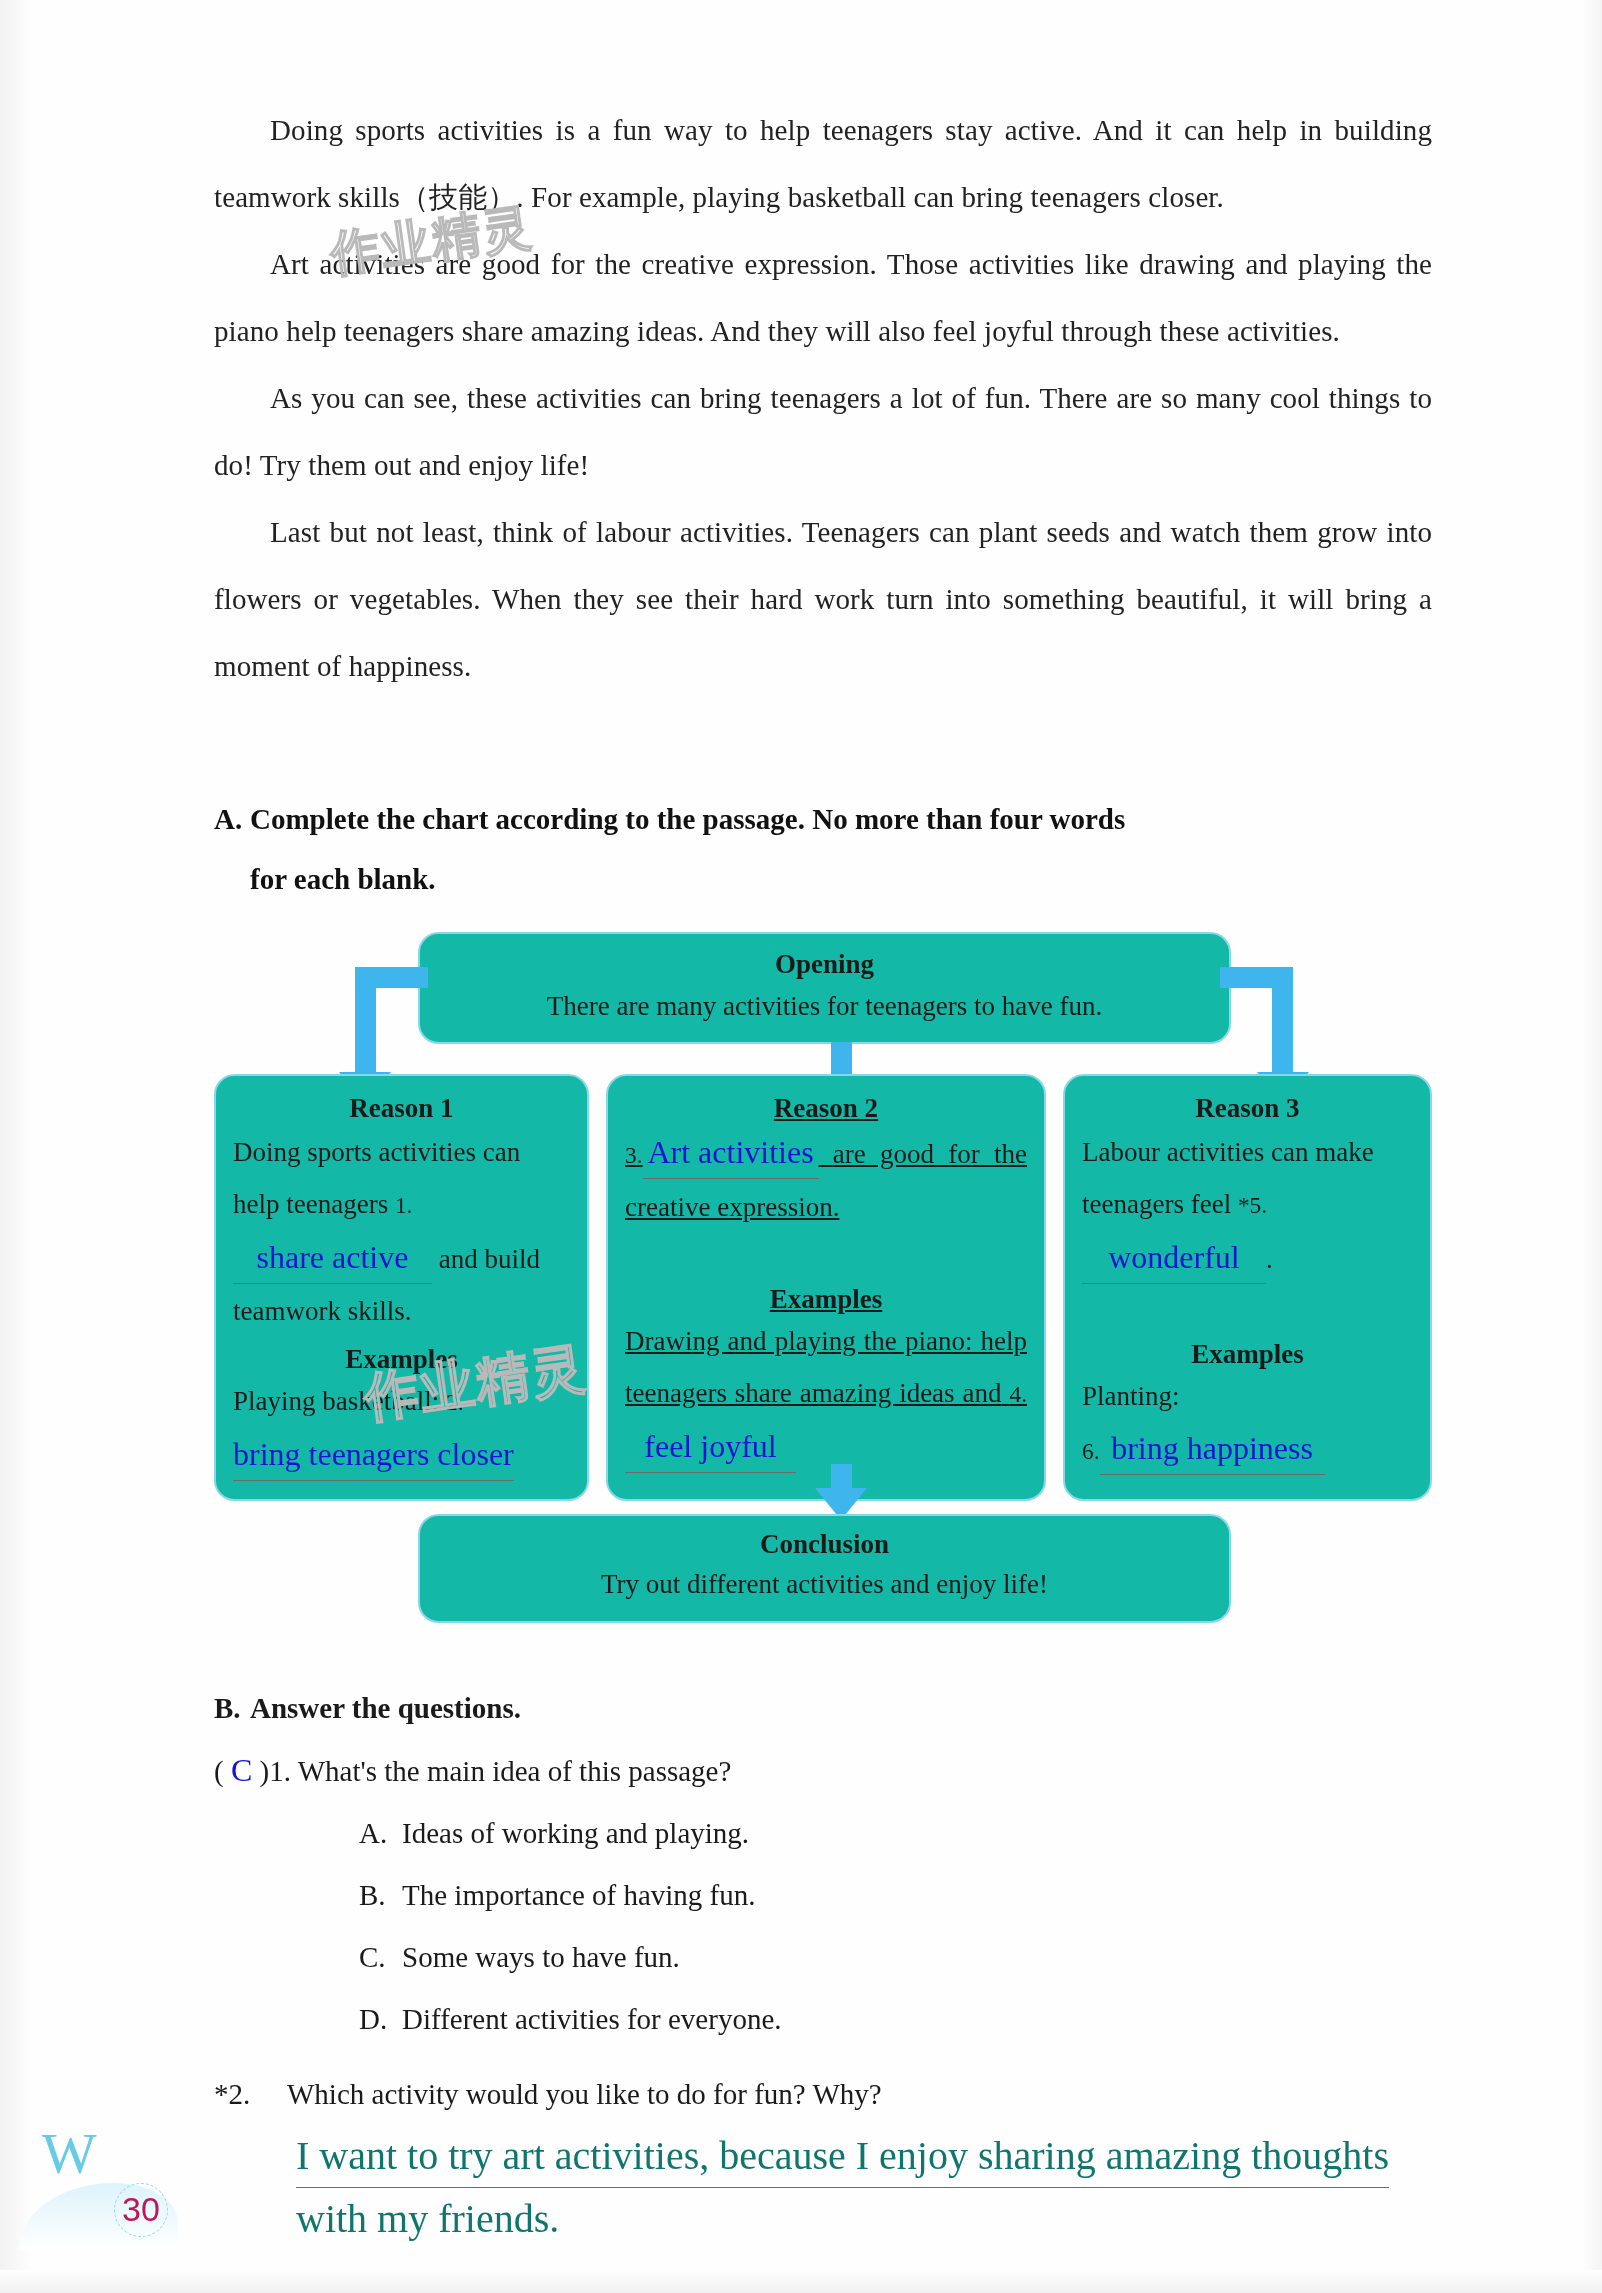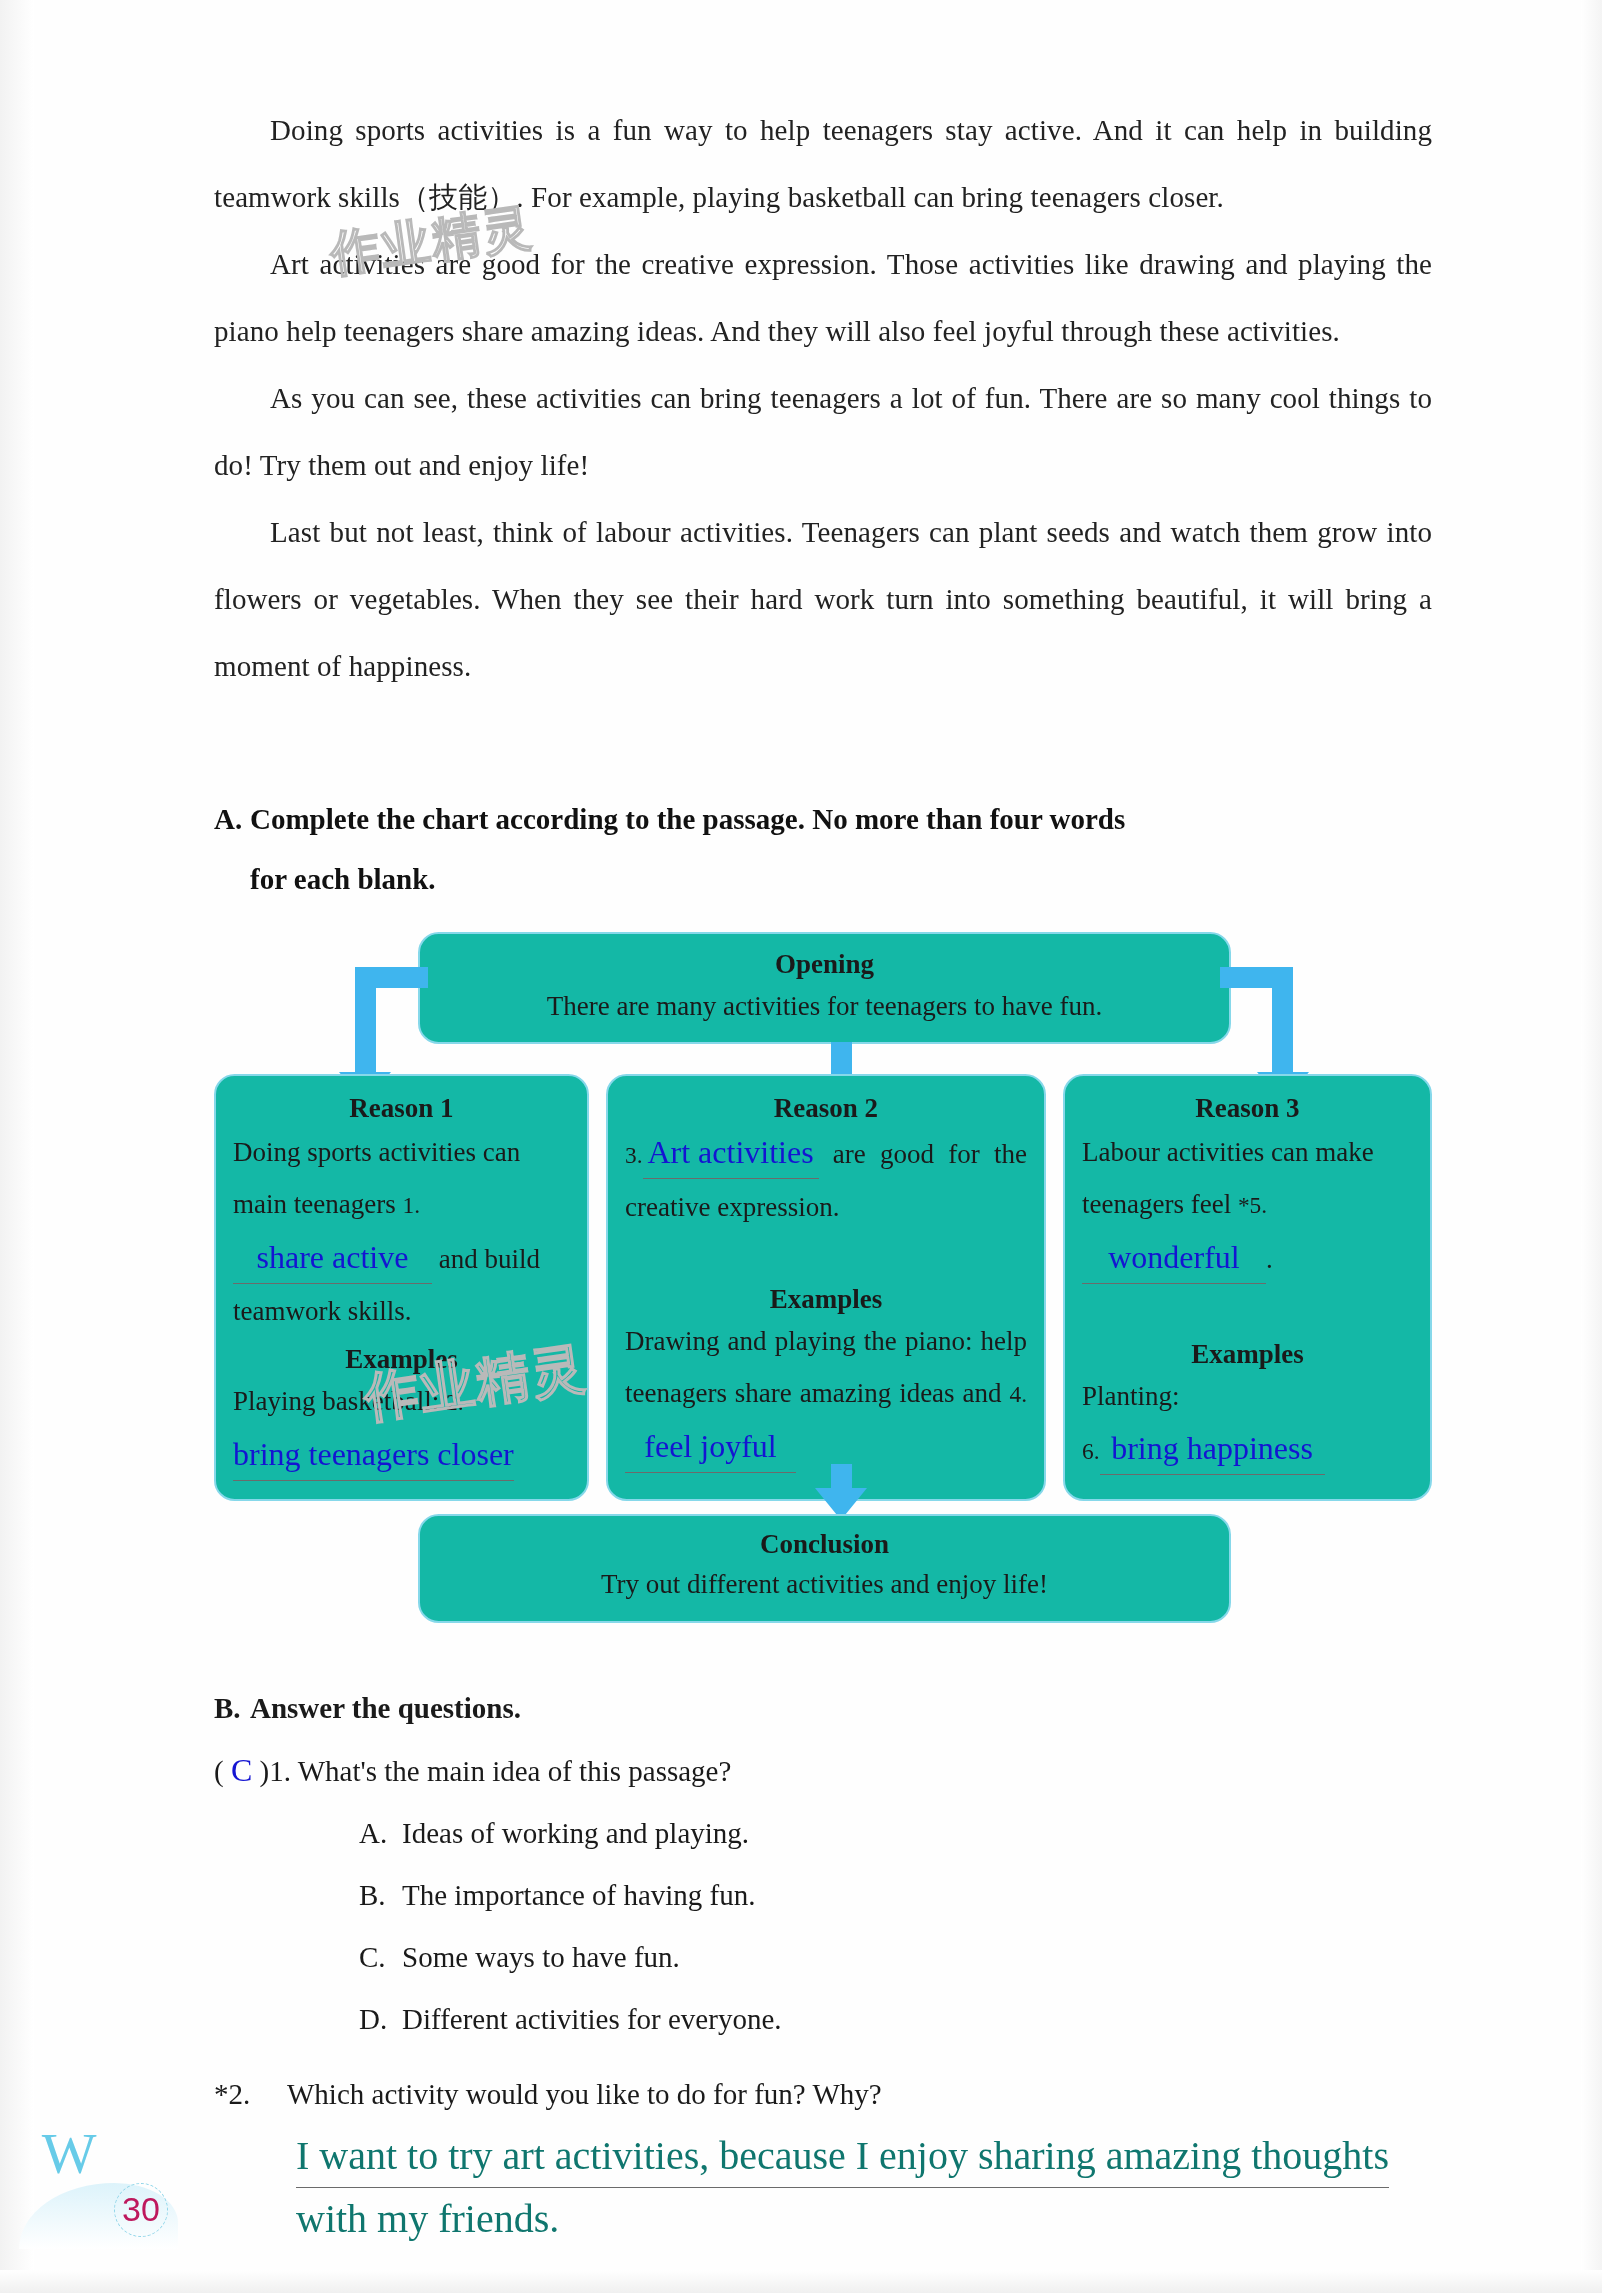--- a/index.html
+++ b/index.html
@@ -74,21 +74,21 @@
   #open-box .bl { text-align:center; margin-top:11px; }
 
   
   #concl-box { left:204px; top:605px; width:813px; height:109px; }
   #concl-box .bt { margin-top:13px; }
   #concl-box .bl { text-align:center; margin-top:9.4px; }
 
   
   .rcol { position:absolute; top:165px; height:427px; padding:9.4px 17px 0 17px; }
   #r1 { left:0px;   width:375px; }
-  #r2 { left:392px; width:440px; }
+  #r2 { left:392px; width:440px;text-decoration:underline; }
   #r3 { left:849px; width:369px; }
   .rcol .bt { margin:7.5px 0 1.9px 0; }
   .rcol .bl { line-height:52px; }
   .rcol .ex { margin-top:7.5px; margin-bottom:0px; }
   .just { text-align:justify; text-justify:inter-word; }
 
   
   .ans {
     color:#1414d2;
     font-family:"Liberation Serif", serif;
@@ -214,21 +214,21 @@
 
     <div class="arrow" style="left:1006px; top:58px; width:75px; height:141px;">
       <div class="shaft" style="left:52px; top:0px;  width:20.6px; height:111px;"></div>
       <div class="shaft" style="left:0px;  top:0px;  width:73px; height:20.6px;"></div>
       <div class="head" style="left:37px; top:105px;"></div>
     </div>
 
     <div class="rbox rcol" id="r1">
       <div class="bt">Reason 1</div>
       <div class="bl">
-        <span>Doing sports activities can main teenagers</span>
+        <span>Doing sports activities can help teenagers</span>
         <span class="num">1.</span>
         <span class="blank ans" style="min-width:199px;">share active</span>
         <span>and build teamwork skills.</span>
       </div>
       <div class="bt ex">Examples</div>
       <div class="bl">
         <span>Playing basketball:</span>
         <span class="num">2.</span><span class="blank ans" style="min-width:215px;">bring teenagers closer</span>
       </div>
     </div>

